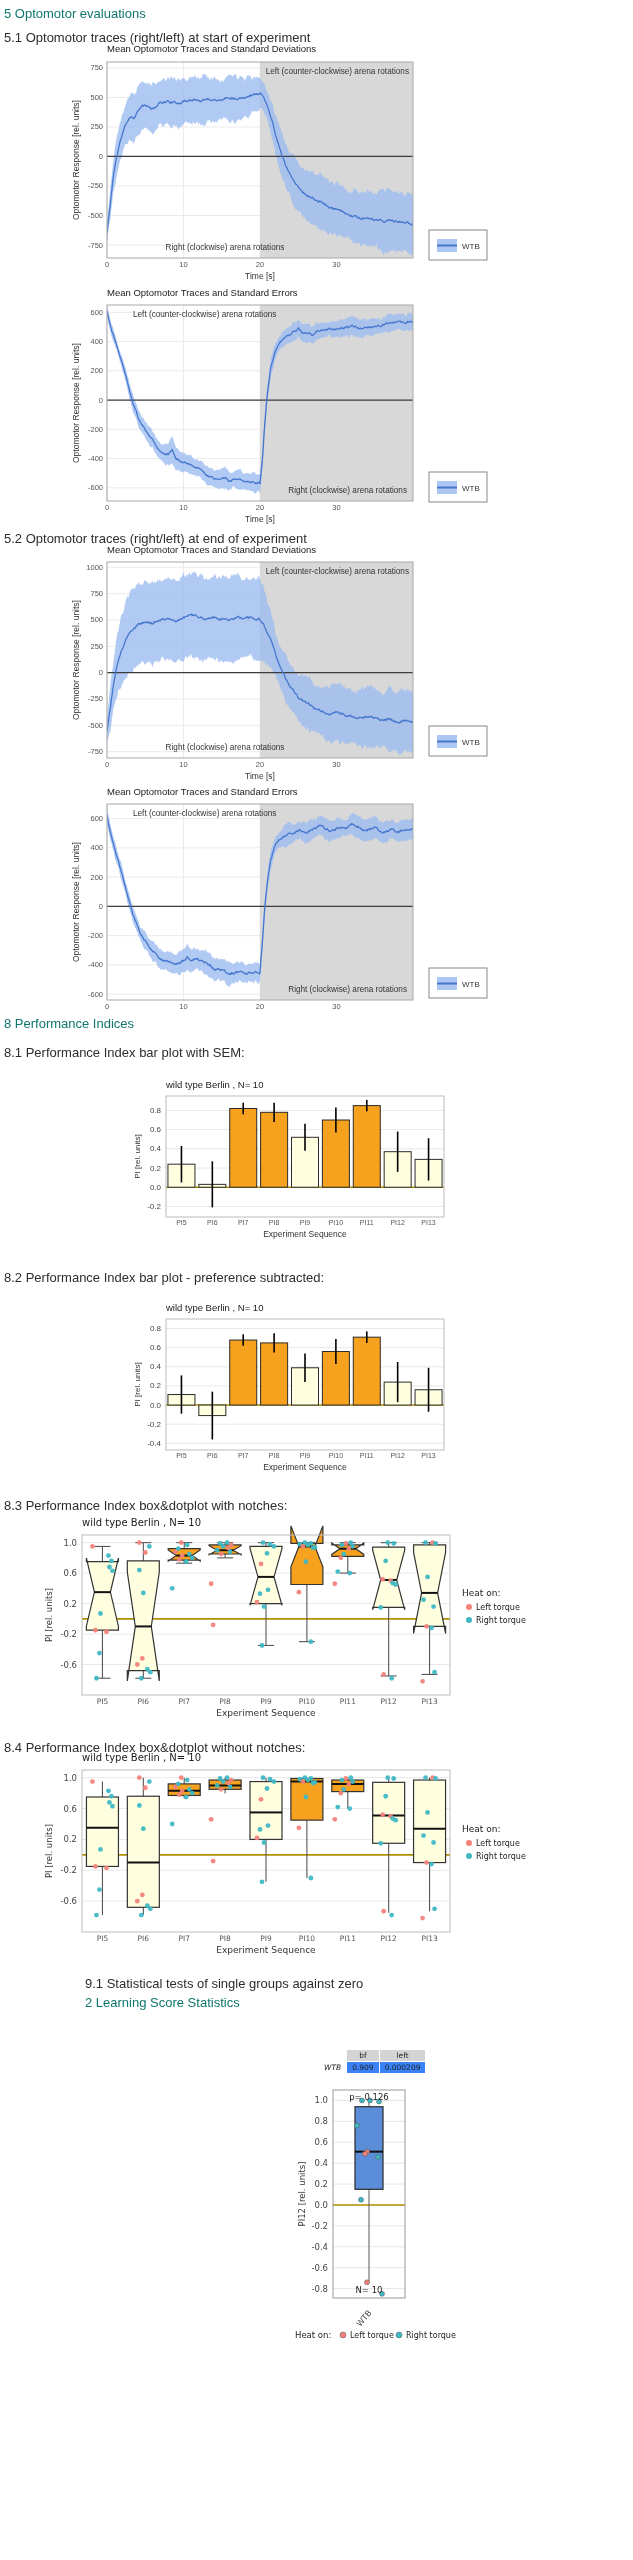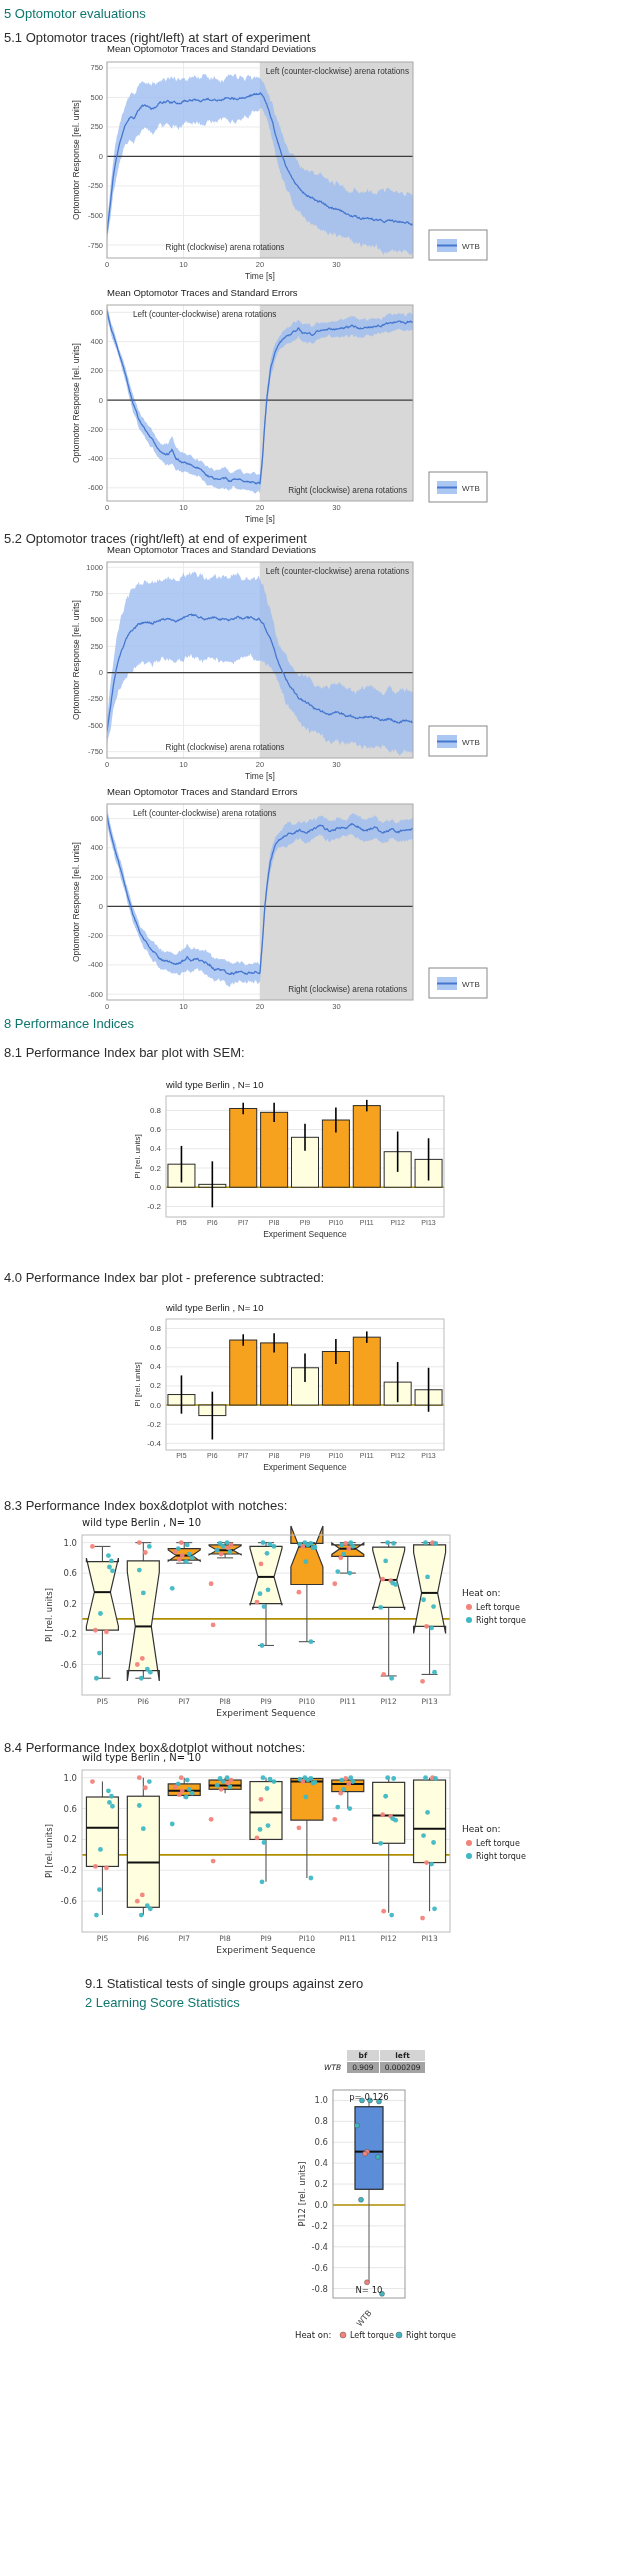--- a/index.html
+++ b/index.html
@@ -5,23 +5,23 @@
   html,body{margin:0;padding:0;background:#fff;}
   #page{position:relative;width:633px;height:2560px;background:#ffffff;overflow:hidden;
         font-family:"Liberation Sans",sans-serif;}
   .h1{position:absolute;left:4px;font-size:13px;color:#0f766e;}
   .h2{position:absolute;left:4px;font-size:13px;color:#2d2d2d;}
   .h1.ind,.h2.ind{left:85px;}
   #charts{position:absolute;left:0;top:0;}
   #statsTable{position:absolute;left:318px;top:2049px;border-collapse:separate;border-spacing:1px;
               font-family:"DejaVu Sans",sans-serif;font-size:7.5px;color:#222;}
   #statsTable td,#statsTable th{padding:1px 5px;}
-  #statsTable th{background:#d4d4d4;font-weight:bold;text-align:center;}
+  #statsTable th{background:#d4d4d4;font-weight:normal;text-align:center;}
   #statsTable td.lbl{font-style:italic;text-align:right;background:transparent;}
-  #statsTable td.val{background:#a3a3a3;text-align:center;}
+  #statsTable td.val{background:#3b82f6;text-align:center;}
 </style>
 </head>
 <body>
 
 <div id="page">
   <svg id="charts" width="633" height="2560" viewBox="0 0 633 2560">
       <g>
         <text x="107" y="52" font-size="9.5" fill="#1a1a1a" text-anchor="start" font-family="&quot;Liberation Sans&quot;,sans-serif">Mean Optomotor Traces and Standard Deviations</text>
         <text x="79" y="160" font-size="8.5" fill="#333" text-anchor="middle" font-family="&quot;Liberation Sans&quot;,sans-serif" transform="rotate(-90 79 160)">Optomotor Response [rel. units]</text>
         <line x1="107" x2="413" y1="67.90361445783134" y2="67.90361445783134" stroke="#ebebeb" stroke-width="1"></line>
@@ -675,21 +675,21 @@
         <circle cx="399" cy="2335" r="3" fill="#3FB8C4" stroke="#555" stroke-width="0.5"></circle>
         <text x="406" y="2338" font-size="8" fill="#222" text-anchor="start" font-family="&quot;DejaVu Sans&quot;,sans-serif">Right torque</text>
       </g>
     </svg>
 
   <div class="h1" style="top:6px">5 Optomotor evaluations</div>
   <div class="h2" style="top:30px">5.1 Optomotor traces (right/left) at start of experiment</div>
   <div class="h2" style="top:531px">5.2 Optomotor traces (right/left) at end of experiment</div>
   <div class="h1" style="top:1016px">8 Performance Indices</div>
   <div class="h2" style="top:1045px">8.1 Performance Index bar plot with SEM:</div>
-  <div class="h2" style="top:1270px">4.0 Performance Index bar plot - preference subtracted:</div>
+  <div class="h2" style="top:1270px">8.2 Performance Index bar plot - preference subtracted:</div>
   <div class="h2" style="top:1498px">8.3 Performance Index box&amp;dotplot with notches:</div>
   <div class="h2" style="top:1740px">8.4 Performance Index box&amp;dotplot without notches:</div>
   <div class="h1 ind" style="top:1995px">2 Learning Score Statistics</div>
   <div class="h2 ind" style="top:1976px">9.1 Statistical tests of single groups against zero</div>
 
   <table id="statsTable">
     <tbody>
         <tr>
       <th style="background:transparent"></th>
       <th>bf</th>

